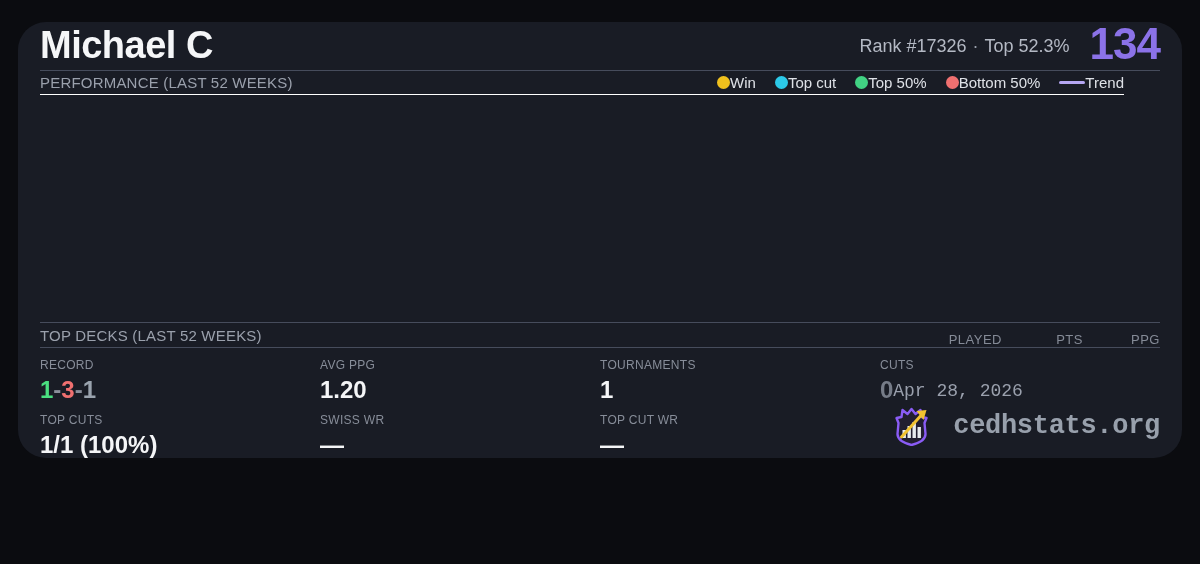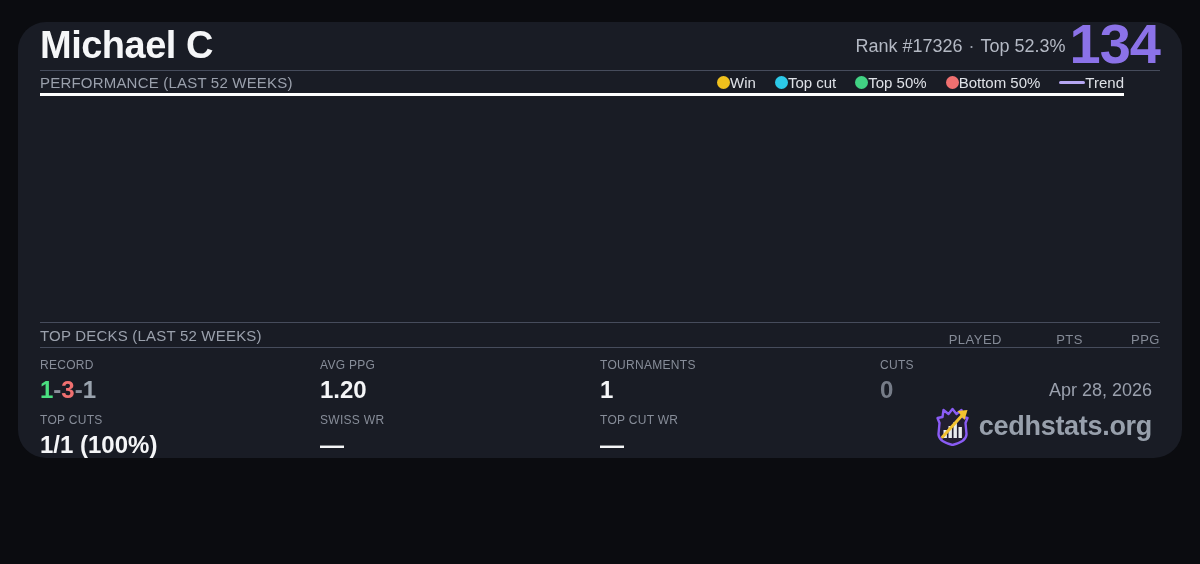--- a/index.html
+++ b/index.html
@@ -31,41 +31,41 @@
   .player-name {
     font-size: 38px;
     font-weight: bold;
     color: #f5f6f8;
     letter-spacing: -0.5px;
     line-height: 42px;
   }
   .header-right {
     display: flex;
     align-items: flex-end;
-    gap: 4px;
+    gap: 20px;
   }
   .rank-line {
     color: #b4b9c4;
     font-size: 18px;
     padding-bottom: 9px;
     white-space: nowrap;
   }
   .rank-sep { margin: 0 6px; color: #9aa0ac; }
   .score {
-    font-size: 56px;
+    font-size: 44px;
     font-weight: bold;
     color: #8b72e8;
     line-height: 44px;
     letter-spacing: -1px;
   }
   
   .perf-row {
     height: 31px;
     margin-right: 36px;
-    border-bottom: 3px solid #ffffff;
+    border-bottom: 1px solid #ffffff;
     display: flex;
     justify-content: space-between;
     align-items: center;
   }
   .section-title {
     color: #9aa0ac;
     font-size: 15px;
     letter-spacing: 0.2px;
   }
   .legend {
@@ -132,39 +132,41 @@
     line-height: 27px;
   }
   .stat-value.muted { color: #767c88; }
   .c-green { color: #4ade80; }
   .c-red   { color: #f07070; }
   .c-gray  { color: #9aa3ae; }
   .c-dim   { color: #8a8f9b; }
   
   .footer-brand {
     position: absolute;
-    right: 8px; bottom: 12px;
-    text-align: right;
+    right: 0; bottom: 12px;
+    text-align: left;
+    font-family: Liberation Mono, monospace;
   }
   .footer-date {
     color: #9aa0ad;
     font-size: 18px;
     margin-bottom: 5px;
   }
   .brand-row {
     display: flex;
     align-items: center;
     justify-content: flex-end;
     gap: 8px;
   }
   .brand-text {
     color: #98a0ac;
     font-size: 27px;
     font-weight: bold;
     letter-spacing: -0.3px;
+    margin-left: 15px;
   }
 </style>
 </head>
 <body>
 
 <div class="card">
 
   <div class="header-row">
     <div class="player-name">Michael C</div>
     <div class="header-right">

